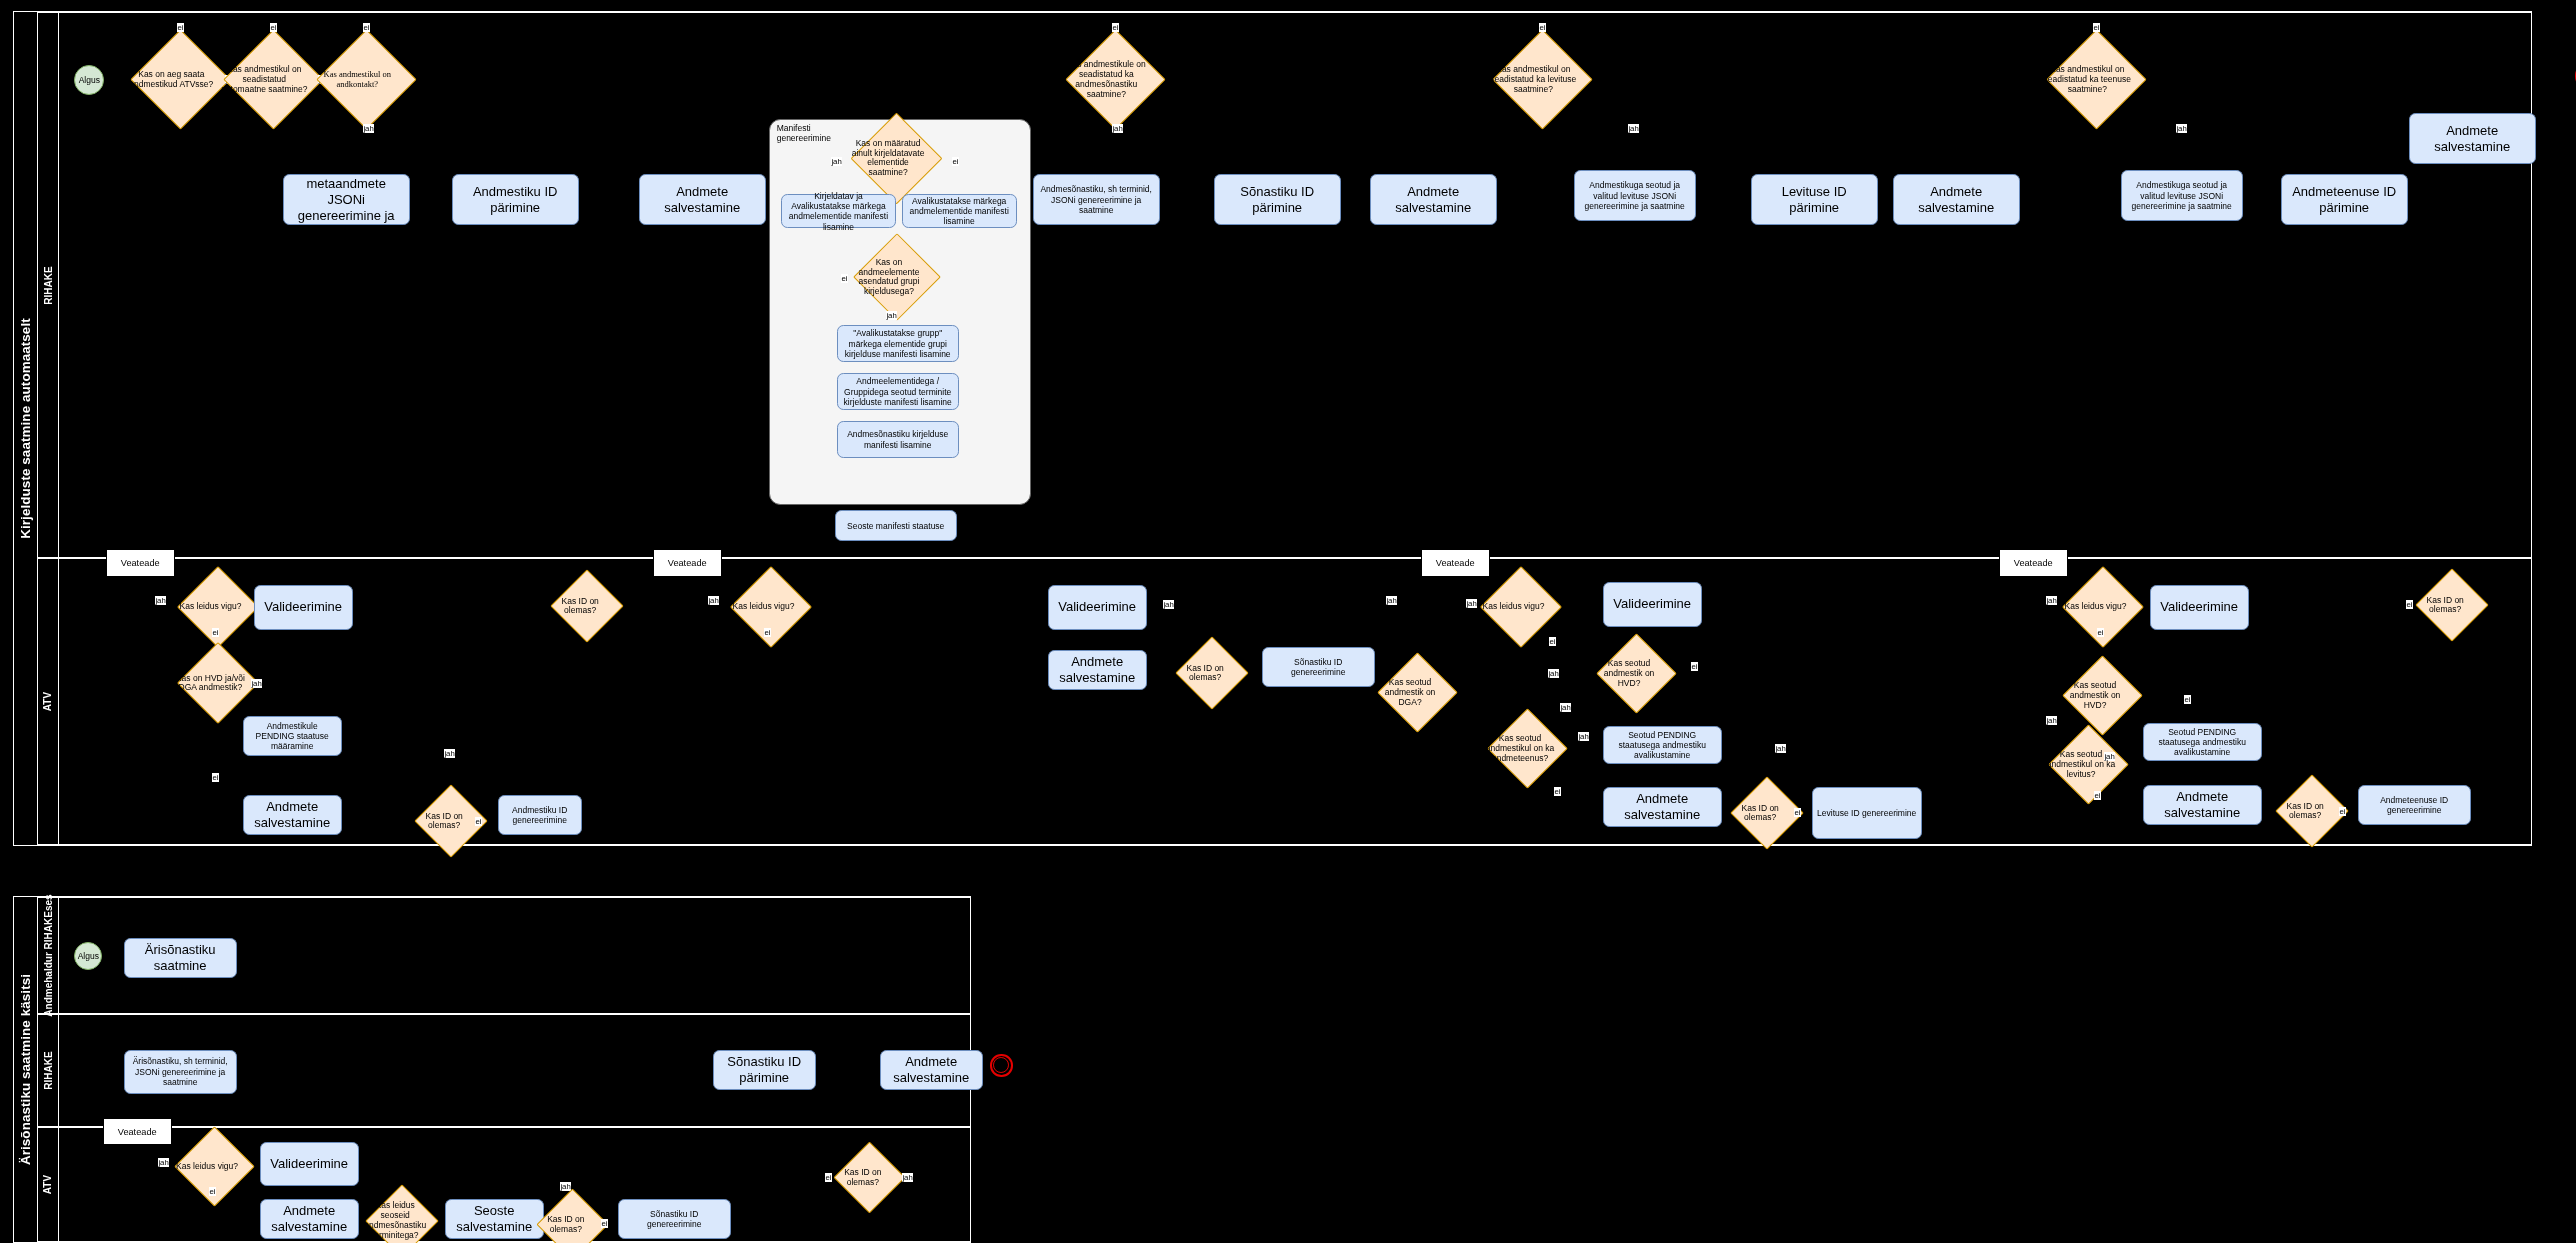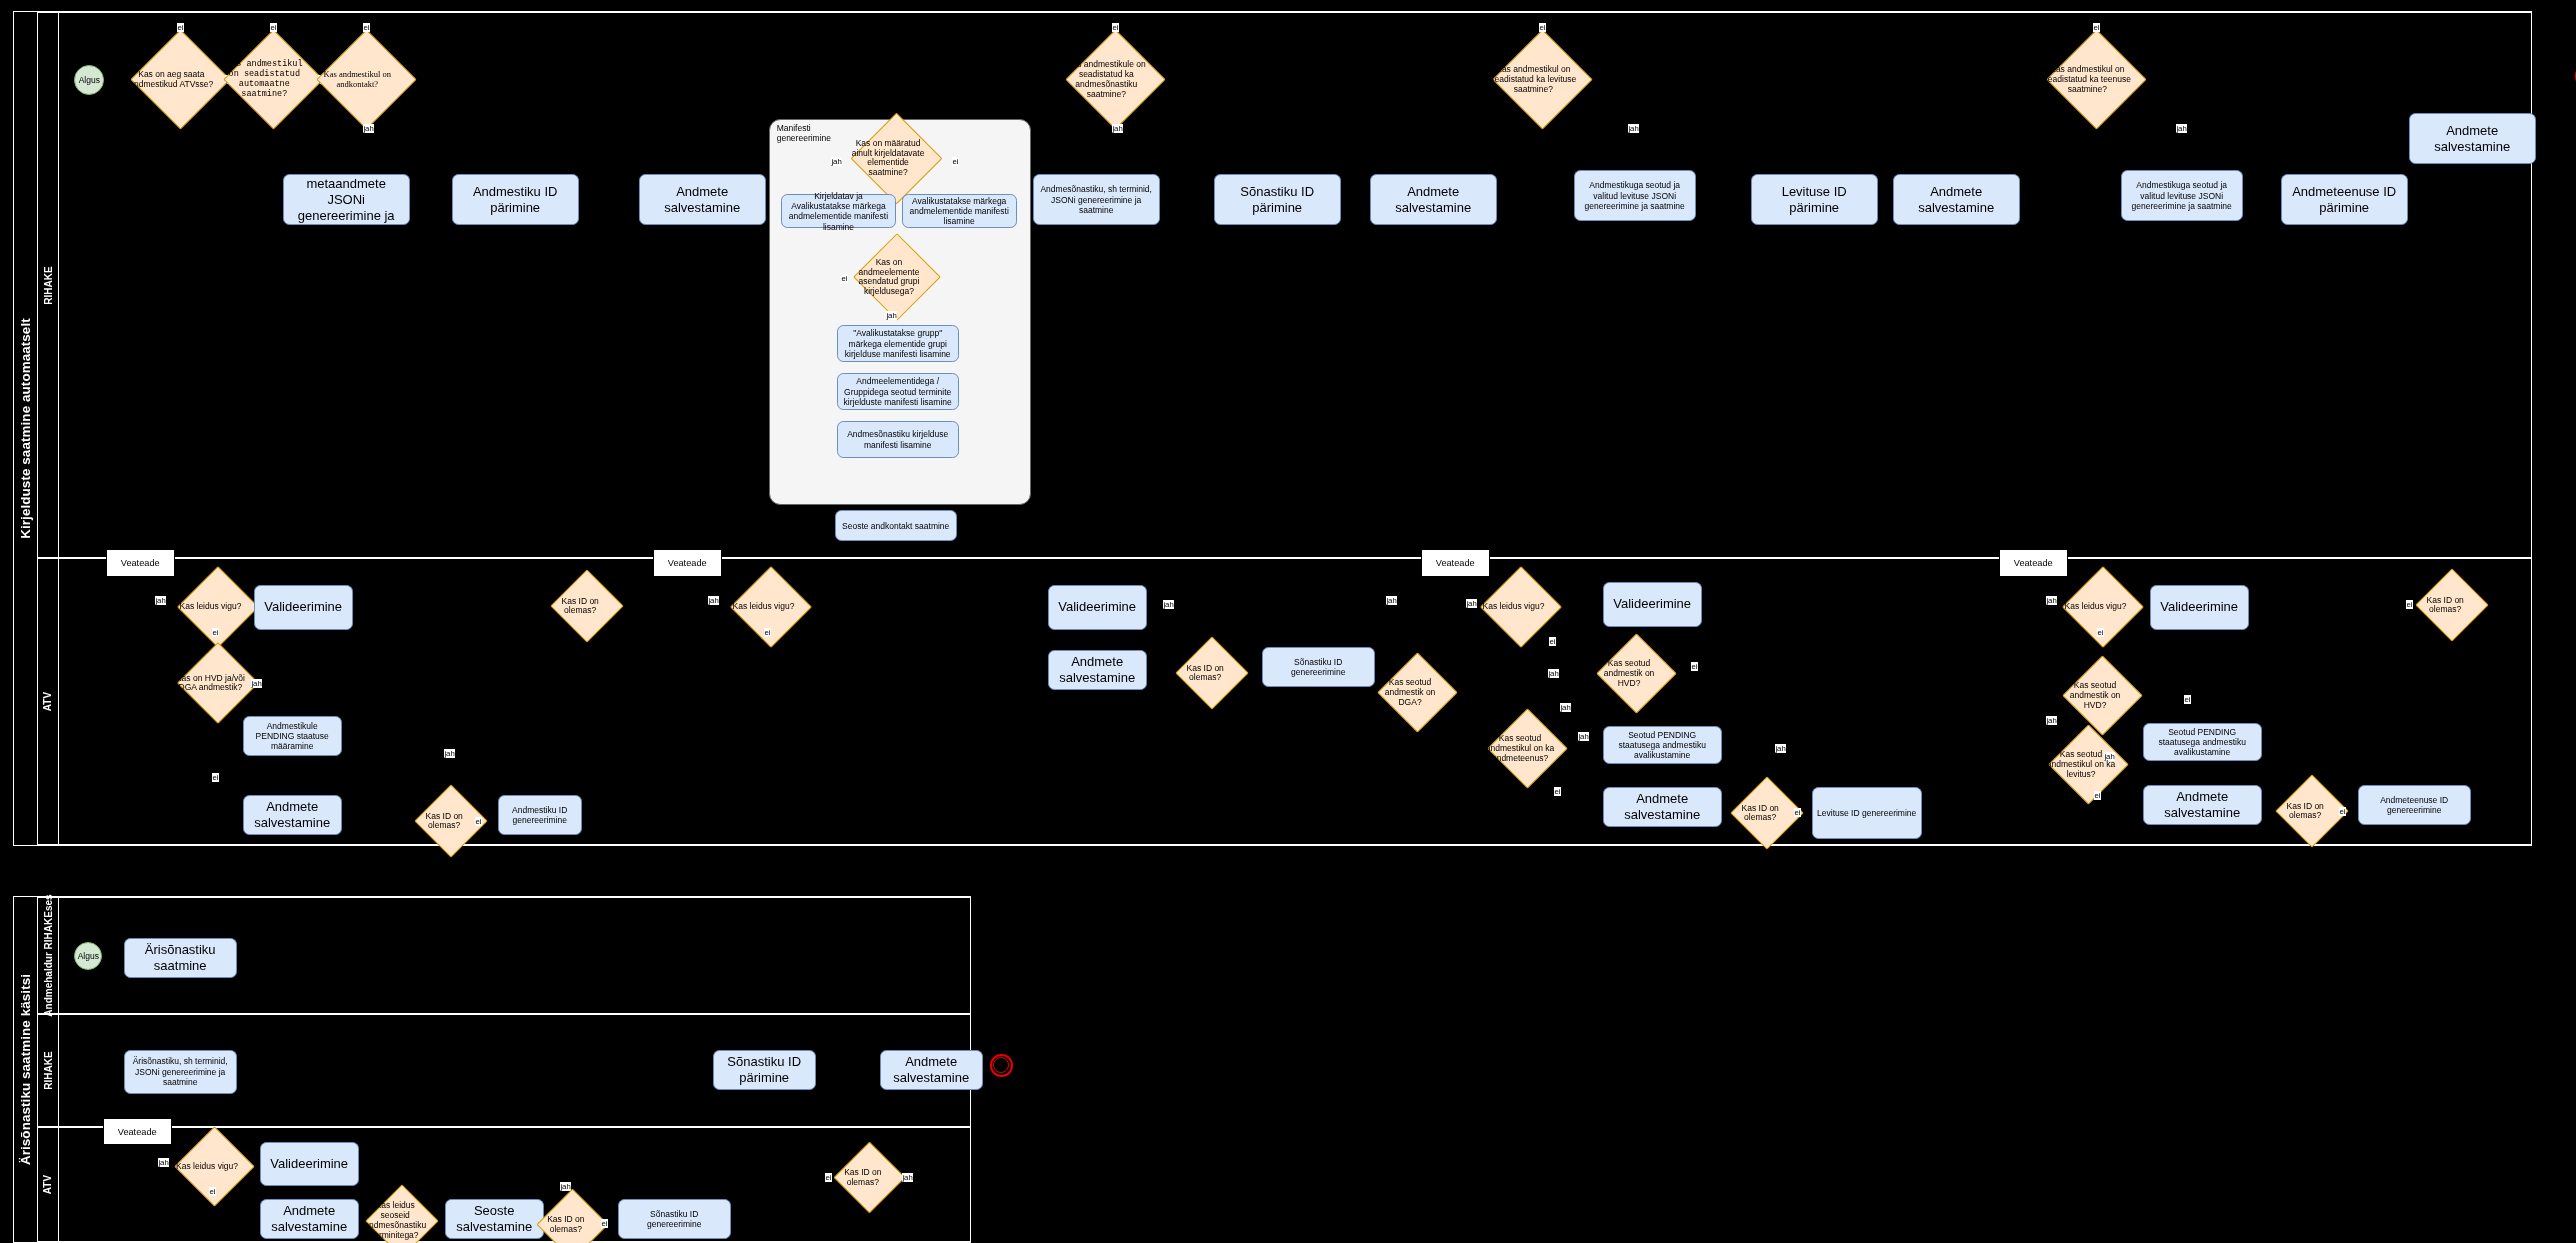--- a/index.html
+++ b/index.html
@@ -185,21 +185,21 @@
           <span>Algus</span>
         </div>
 
         <div class="node gateway" style="left:86px; top:31px; width:71px; height:71px;">
           <div class="dia"></div>
           <div class="gtxt">Kas on aeg saata andmestikud ATVsse?</div>
         </div>
         <div class="edgelabel" style="left:118px; top:10px;">ei</div>
         <div class="edgelabel" style="left:166px; top:62px;">jah</div>
 
-        <div class="node gateway" style="left:179px; top:31px; width:71px; height:71px;font-family:Liberation Mono, monospace;">
+        <div class="node gateway" style="left:179px; top:31px; width:71px; height:71px;">
           <div class="dia"></div>
           <div class="gtxt">Kas andmestikul on seadistatud automaatne saatmine?</div>
         </div>
         <div class="edgelabel" style="left:211px; top:10px;">ei</div>
         <div class="edgelabel" style="left:259px; top:62px;">jah</div>
 
         <div class="node gateway" style="left:272px; top:31px; width:71px; height:71px;font-family:Liberation Serif, serif;">
           <div class="dia"></div>
           <div class="gtxt">Kas andmestikul on andkontakt?</div>
         </div>
@@ -245,21 +245,21 @@
           </div>
           <div class="node task small" style="left:67px; top:253px; width:122px; height:37px;">
             <span>Andmeelementidega / Gruppidega seotud terminite kirjelduste manifesti lisamine</span>
           </div>
           <div class="node task small" style="left:67px; top:301px; width:122px; height:37px;">
             <span>Andmesõnastiku kirjelduse manifesti lisamine</span>
           </div>
         </div>
 
         <div class="node task small" style="left:776px; top:497px; width:122px; height:31px;">
-          <span>Seoste andkontakt saatmine</span>
+          <span>Seoste manifesti staatuse</span>
         </div>
 
         <div class="node gateway" style="left:1021px; top:31px; width:71px; height:71px;">
           <div class="dia"></div>
           <div class="gtxt">Kas andmestikule on seadistatud ka andmesõnastiku saatmine?</div>
         </div>
         <div class="edgelabel" style="left:1053px; top:10px;">ei</div>
         <div class="edgelabel" style="left:1053px; top:111px;">jah</div>
 
         <div class="node task small" style="left:974px; top:161px; width:127px; height:51px;">

